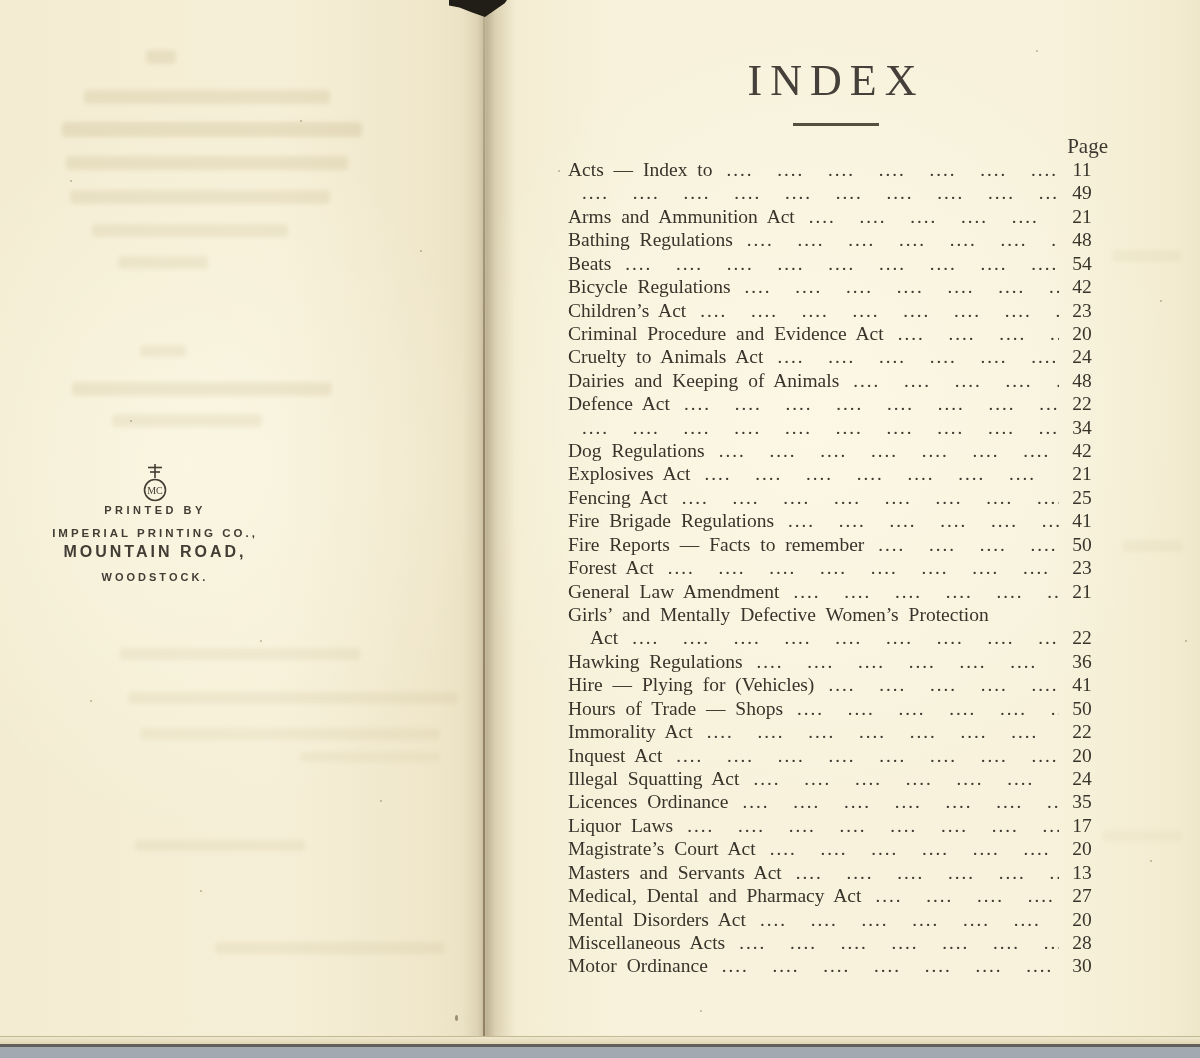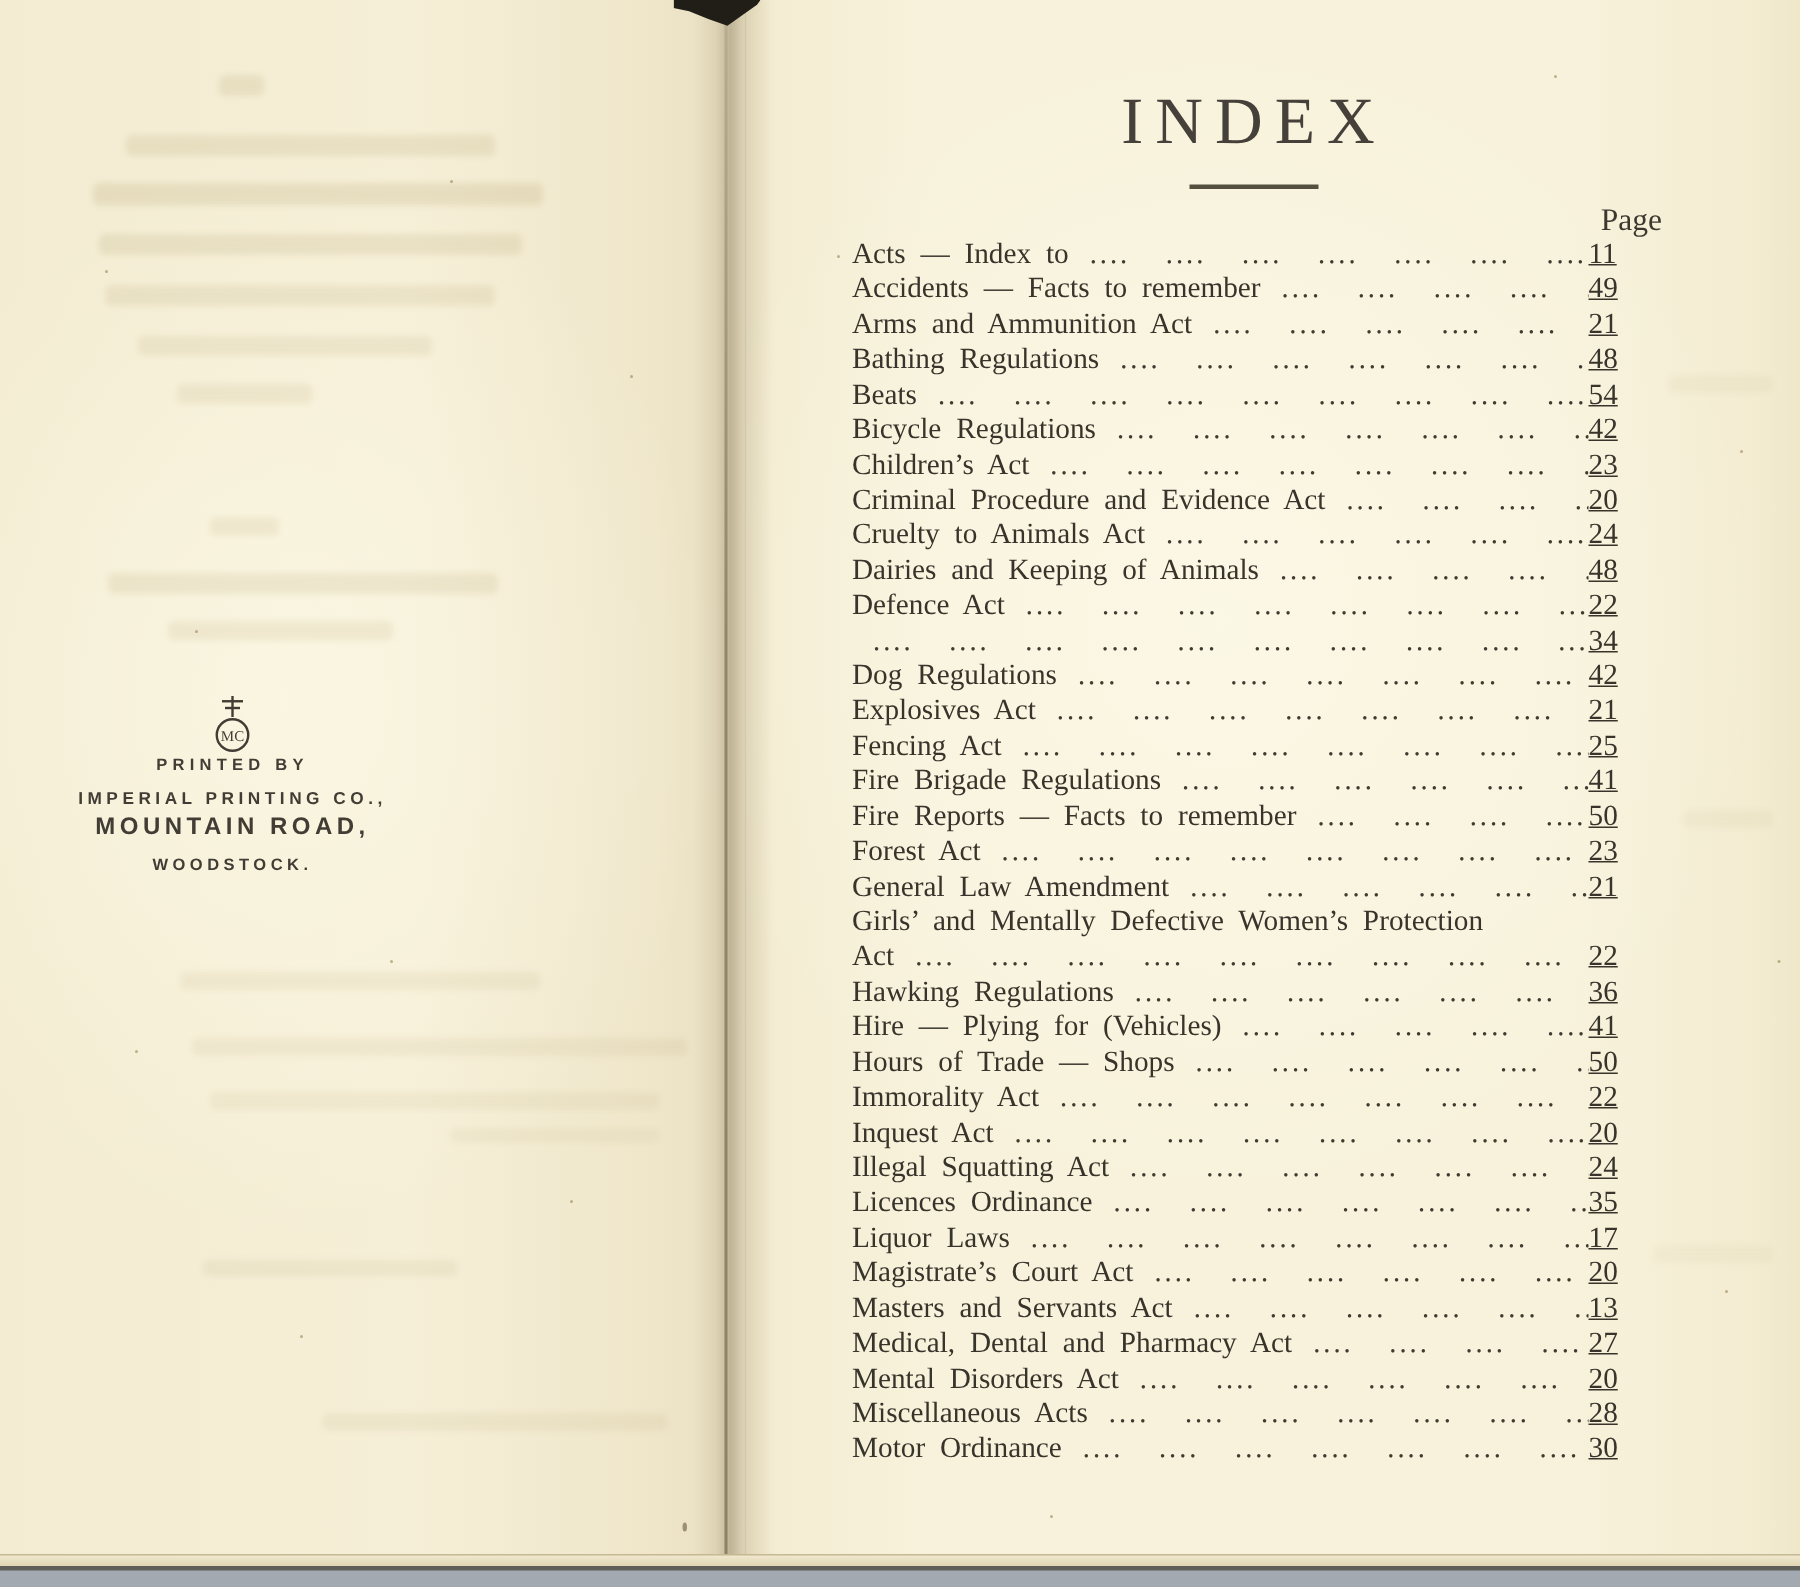--- a/index.html
+++ b/index.html
@@ -77,27 +77,27 @@
     position:absolute;right:92px;top:134px;font-size:21px;color:#3c3830;word-spacing:3px;
   }
   .entries{
     position:absolute;left:71px;top:158px;width:542px;color:#38342b;
   }
   .entry-row{
     display:flex;align-items:baseline;height:23.43px;line-height:23.43px;
     font-size:19.5px;white-space:nowrap;
   }
   .entry-label{flex:0 0 auto;word-spacing:5px;}
-  .entry-label.indent{}
+  .entry-label.indent{margin-left:22px;}
   .entry-leader{
     flex:1 1 auto;overflow:hidden;min-width:0;
     padding-left:14px;letter-spacing:2px;word-spacing:17px;
     font-size:19px;color:#3f3b31;
   }
-  .entry-page{flex:0 0 46px;text-align:left;padding-right:5px;text-decoration:underline;}
+  .entry-page{flex:0 0 46px;text-align:center;padding-right:5px;}
   .entry-row.wrap-first .entry-label{flex:1 1 auto;overflow:hidden;}
 </style>
 </head>
 <body>
 
 <div class="scan">
 
   <div class="page left-page">
 
     <div class="ghost" style="left:146px;top:50px;width:30px;height:14px;opacity:.16;"></div>
@@ -147,21 +147,20 @@
 
     <div class="page-col-header">Page</div>
 
     <div class="entries">
         <div class="entry-row">
           <span class="entry-label">Acts — Index to</span>
           <span class="entry-leader">....  ....  ....  ....  ....  ....  ....  ....  ....  ....  ....  ....  ....  ....  </span>
           <span class="entry-page">11</span>
         </div>
         <div class="entry-row">
-          <span class="entry-label">Accidents — Facts to remember</span>
           <span class="entry-leader">....  ....  ....  ....  ....  ....  ....  ....  ....  ....  ....  ....  ....  ....  </span>
           <span class="entry-page">49</span>
         </div>
         <div class="entry-row">
           <span class="entry-label">Arms and Ammunition Act</span>
           <span class="entry-leader">....  ....  ....  ....  ....  ....  ....  ....  ....  ....  ....  ....  ....  ....  </span>
           <span class="entry-page">21</span>
         </div>
         <div class="entry-row">
           <span class="entry-label">Bathing Regulations</span>

